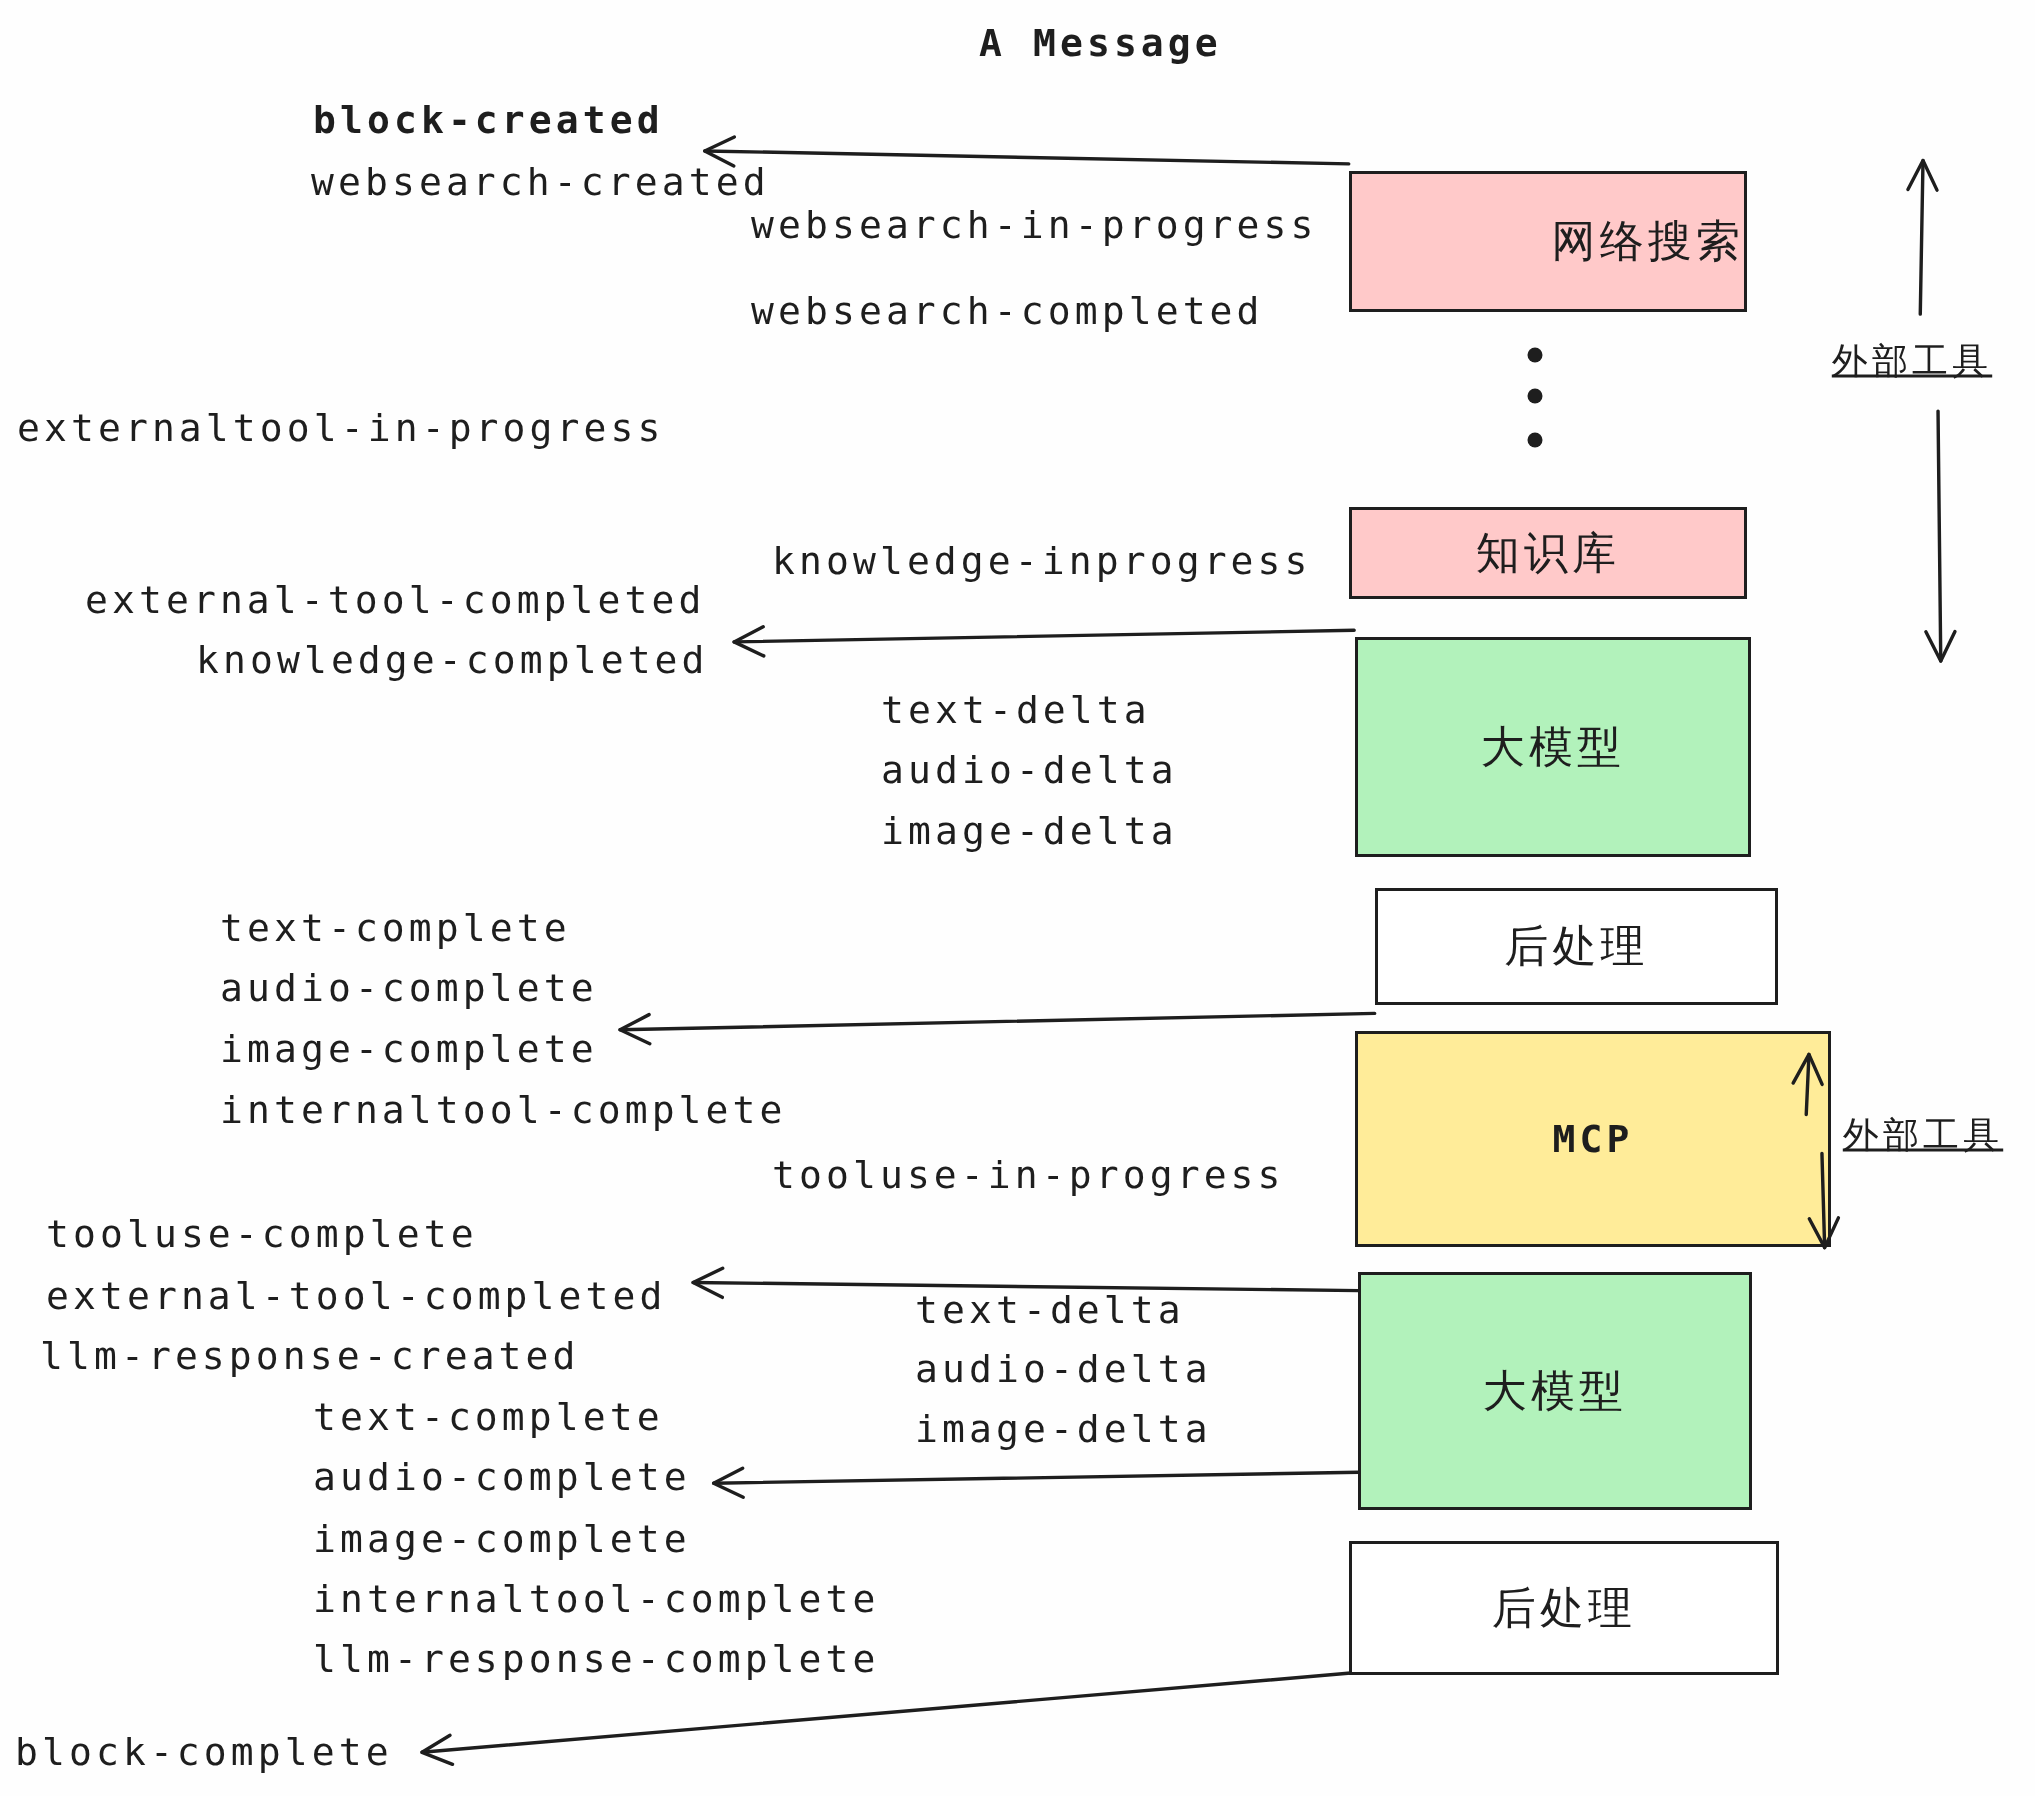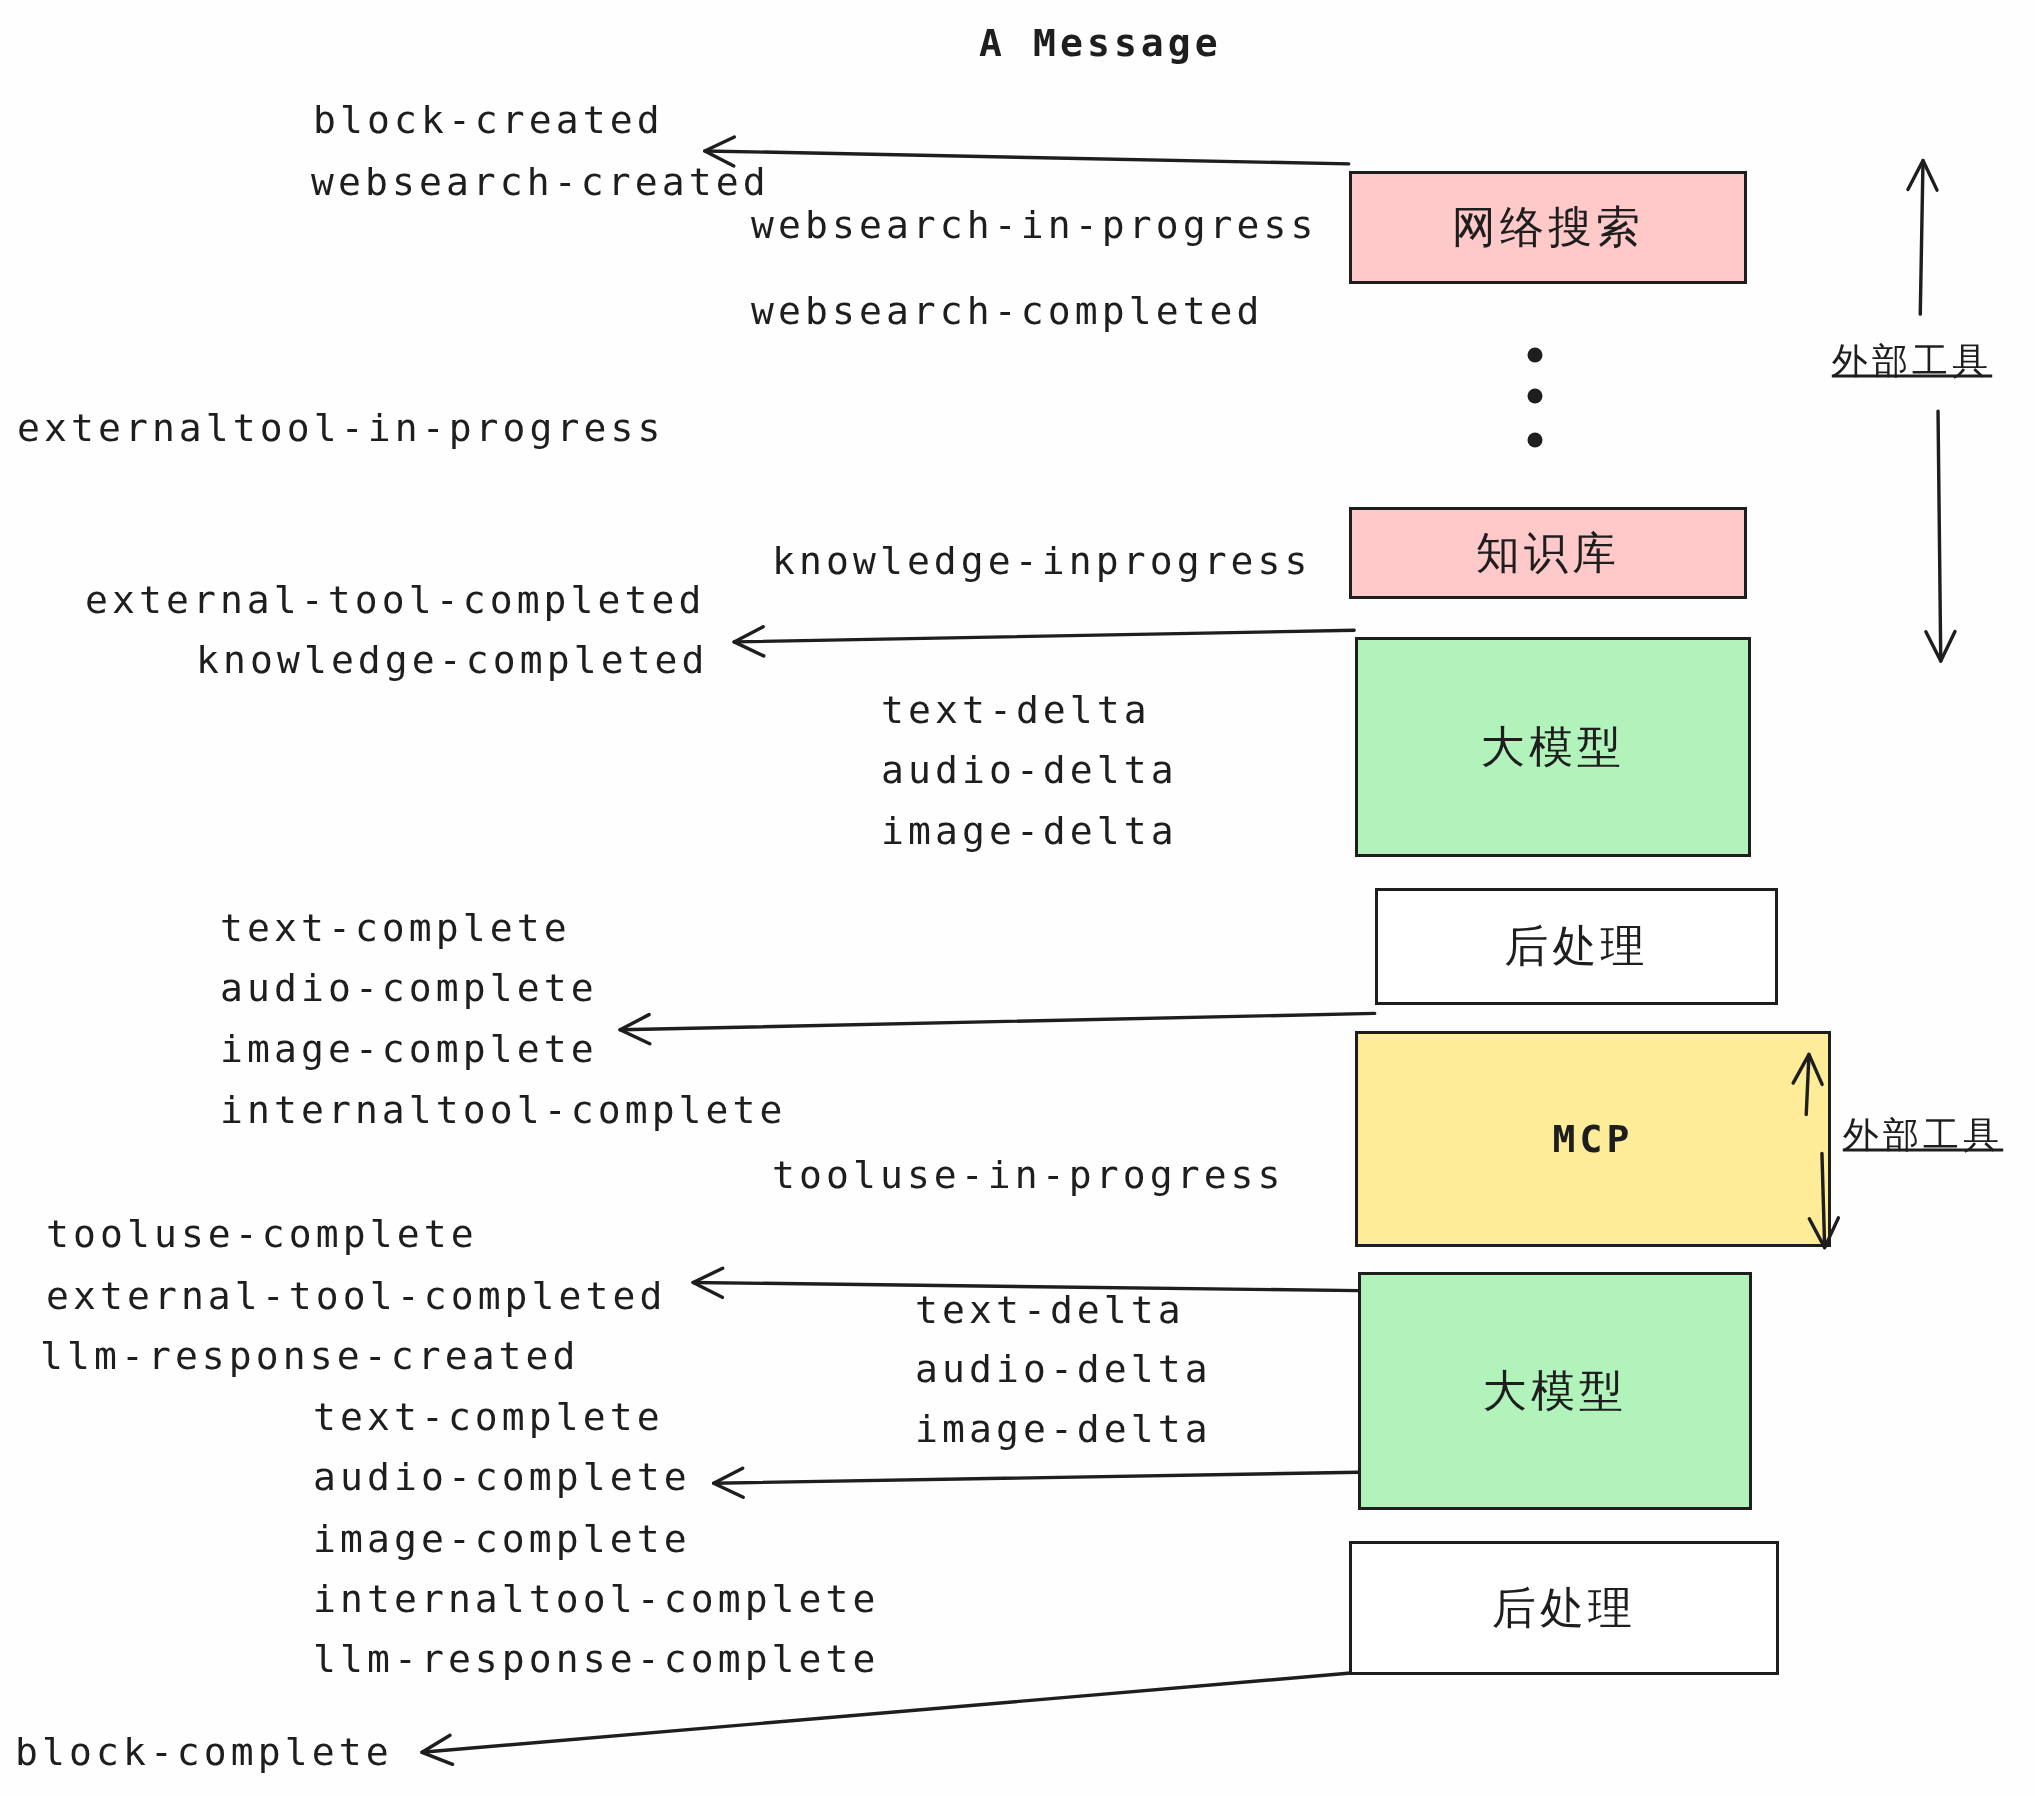--- a/index.html
+++ b/index.html
@@ -16,21 +16,21 @@
   .dot{position:absolute;width:15px;height:15px;border-radius:50%;background:#1e1e1e;
        transform:translate(-50%,-50%);}
   #arrow-layer{position:absolute;left:0;top:0;width:2035px;height:1796px;pointer-events:none;}
 </style>
 </head>
 <body>
 
 <div class="canvas">
   <div class="title" style="left:979px;top:20.5px;">A Message</div>
   <div id="boxes">
-      <div class="box" style="left: 1349px; top: 171px; width: 398px; height: 113px; background: rgb(255, 201, 201);">
+      <div class="box" style="left: 1349px; top: 171px; width: 398px; height: 141px; background: rgb(255, 201, 201); justify-content: flex-end;">
         <span>网络搜索</span>
       </div>
       <div class="box" style="left: 1349px; top: 507px; width: 398px; height: 92px; background: rgb(255, 201, 201);">
         <span>知识库</span>
       </div>
       <div class="box" style="left: 1355px; top: 637px; width: 396px; height: 220px; background: rgb(178, 242, 187);">
         <span>大模型</span>
       </div>
       <div class="box" style="left: 1375px; top: 888px; width: 403px; height: 117px; background: rgb(255, 255, 255);">
         <span>后处理</span>
@@ -39,21 +39,21 @@
         <span>MCP</span>
       </div>
       <div class="box" style="left: 1358px; top: 1272px; width: 394px; height: 238px; background: rgb(178, 242, 187);">
         <span>大模型</span>
       </div>
       <div class="box" style="left: 1349px; top: 1541px; width: 430px; height: 134px; background: rgb(255, 255, 255);">
         <span>后处理</span>
       </div>
     </div>
   <div id="labels">
-      <div class="evt" style="left: 313px; top: 120px;">block-created</div>
+      <div class="evt" style="left: 313px; top: 120px; font-weight: bold;">block-created</div>
       <div class="evt" style="left: 311px; top: 182px;">websearch-created</div>
       <div class="evt" style="left: 751px; top: 225px;">websearch-in-progress</div>
       <div class="evt" style="left: 751px; top: 311px;">websearch-completed</div>
       <div class="evt" style="left: 17px; top: 428px;">externaltool-in-progress</div>
       <div class="evt" style="left: 772px; top: 561px;">knowledge-inprogress</div>
       <div class="evt" style="left: 85px; top: 600px;">external-tool-completed</div>
       <div class="evt" style="left: 196px; top: 660px;">knowledge-completed</div>
       <div class="evt" style="left: 881px; top: 710px;">text-delta</div>
       <div class="evt" style="left: 881px; top: 770px;">audio-delta</div>
       <div class="evt" style="left: 881px; top: 831px;">image-delta</div>

